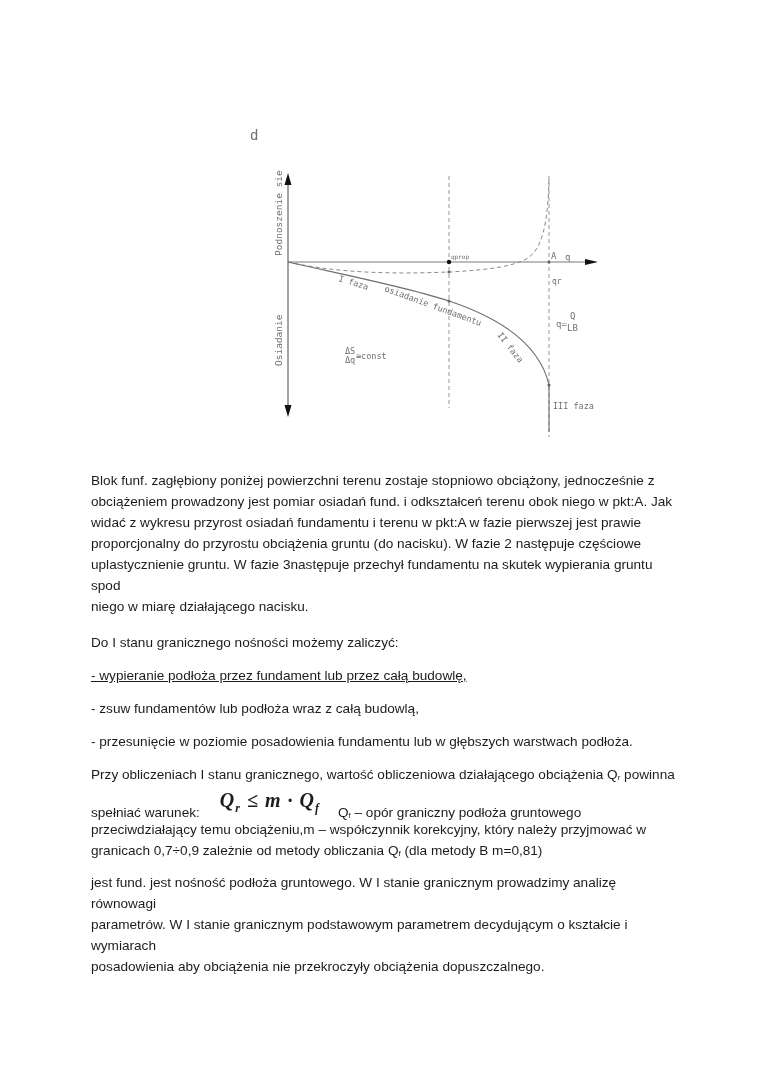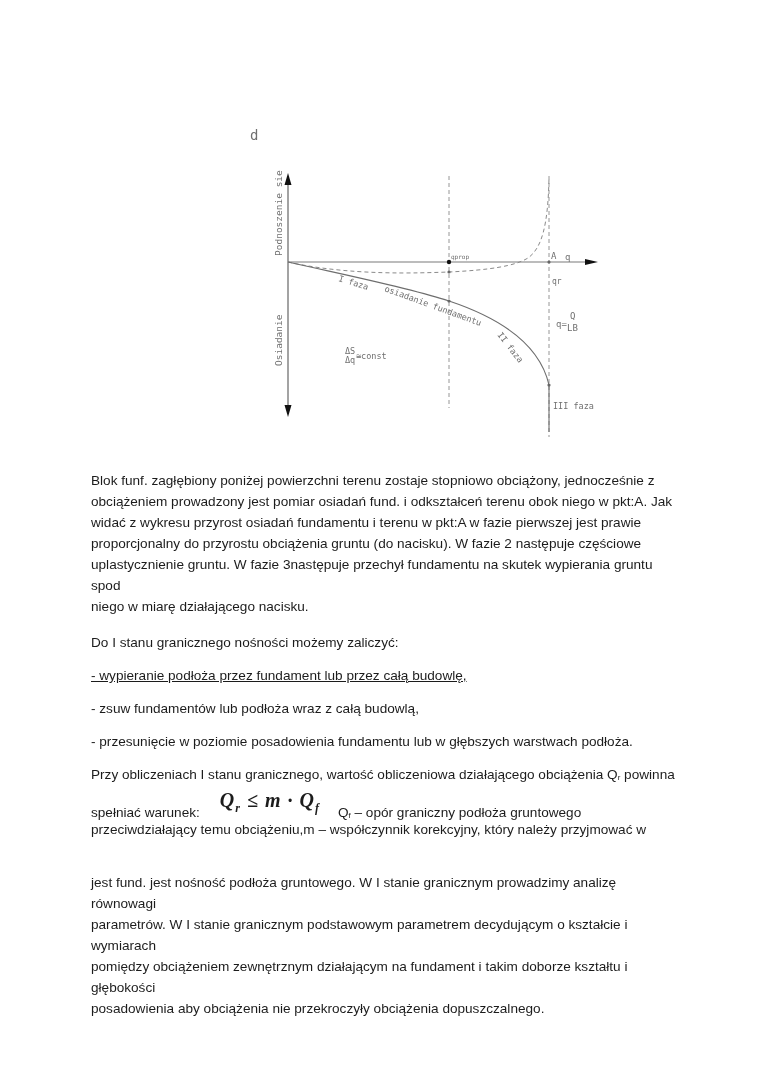--- a/index.html
+++ b/index.html
@@ -93,22 +93,24 @@
   </div>
 
   <div class="text-block" style="top:764px;">
     <p class="p">
       <span>Przy obliczeniach I stanu granicznego, wartość obliczeniowa działającego obciążenia Q</span><span class="sub">r</span><span> powinna</span>
     </p>
     <p class="p" style="margin-top:12px;">
       <span>spełniać warunek:</span><span class="formula"><span>Q</span><sub>r</sub><span> ≤ m · </span><span>Q</span><sub>f</sub></span><span>Q</span><span class="sub">f</span><span> – opór graniczny podłoża gruntowego</span>
     </p>
     <p class="p" style="margin-top:-10px;">przeciwdziałający temu obciążeniu,m – współczynnik korekcyjny, który należy przyjmować w</p>
+    <p class="p">
+      <span>granicach 0,7÷0,9 zależnie od metody obliczania Q</span><span class="sub">f</span><span> (dla metody B m=0,81)</span>
+    </p>
   </div>
 
   <div class="text-block" style="top:872px;">
     <p class="p">jest fund. jest nośność podłoża gruntowego. W I stanie granicznym prowadzimy analizę równowagi</p>
     <p class="p">parametrów. W I stanie granicznym podstawowym parametrem decydującym o kształcie i wymiarach</p>
-    <p class="p">pomiędzy obciążeniem zewnętrznym działającym na fundament i takim doborze kształtu i głębokości</p>
     <p class="p">posadowienia aby obciążenia nie przekroczyły obciążenia dopuszczalnego.</p>
   </div>
 
 </div>
 
 </body></html>

